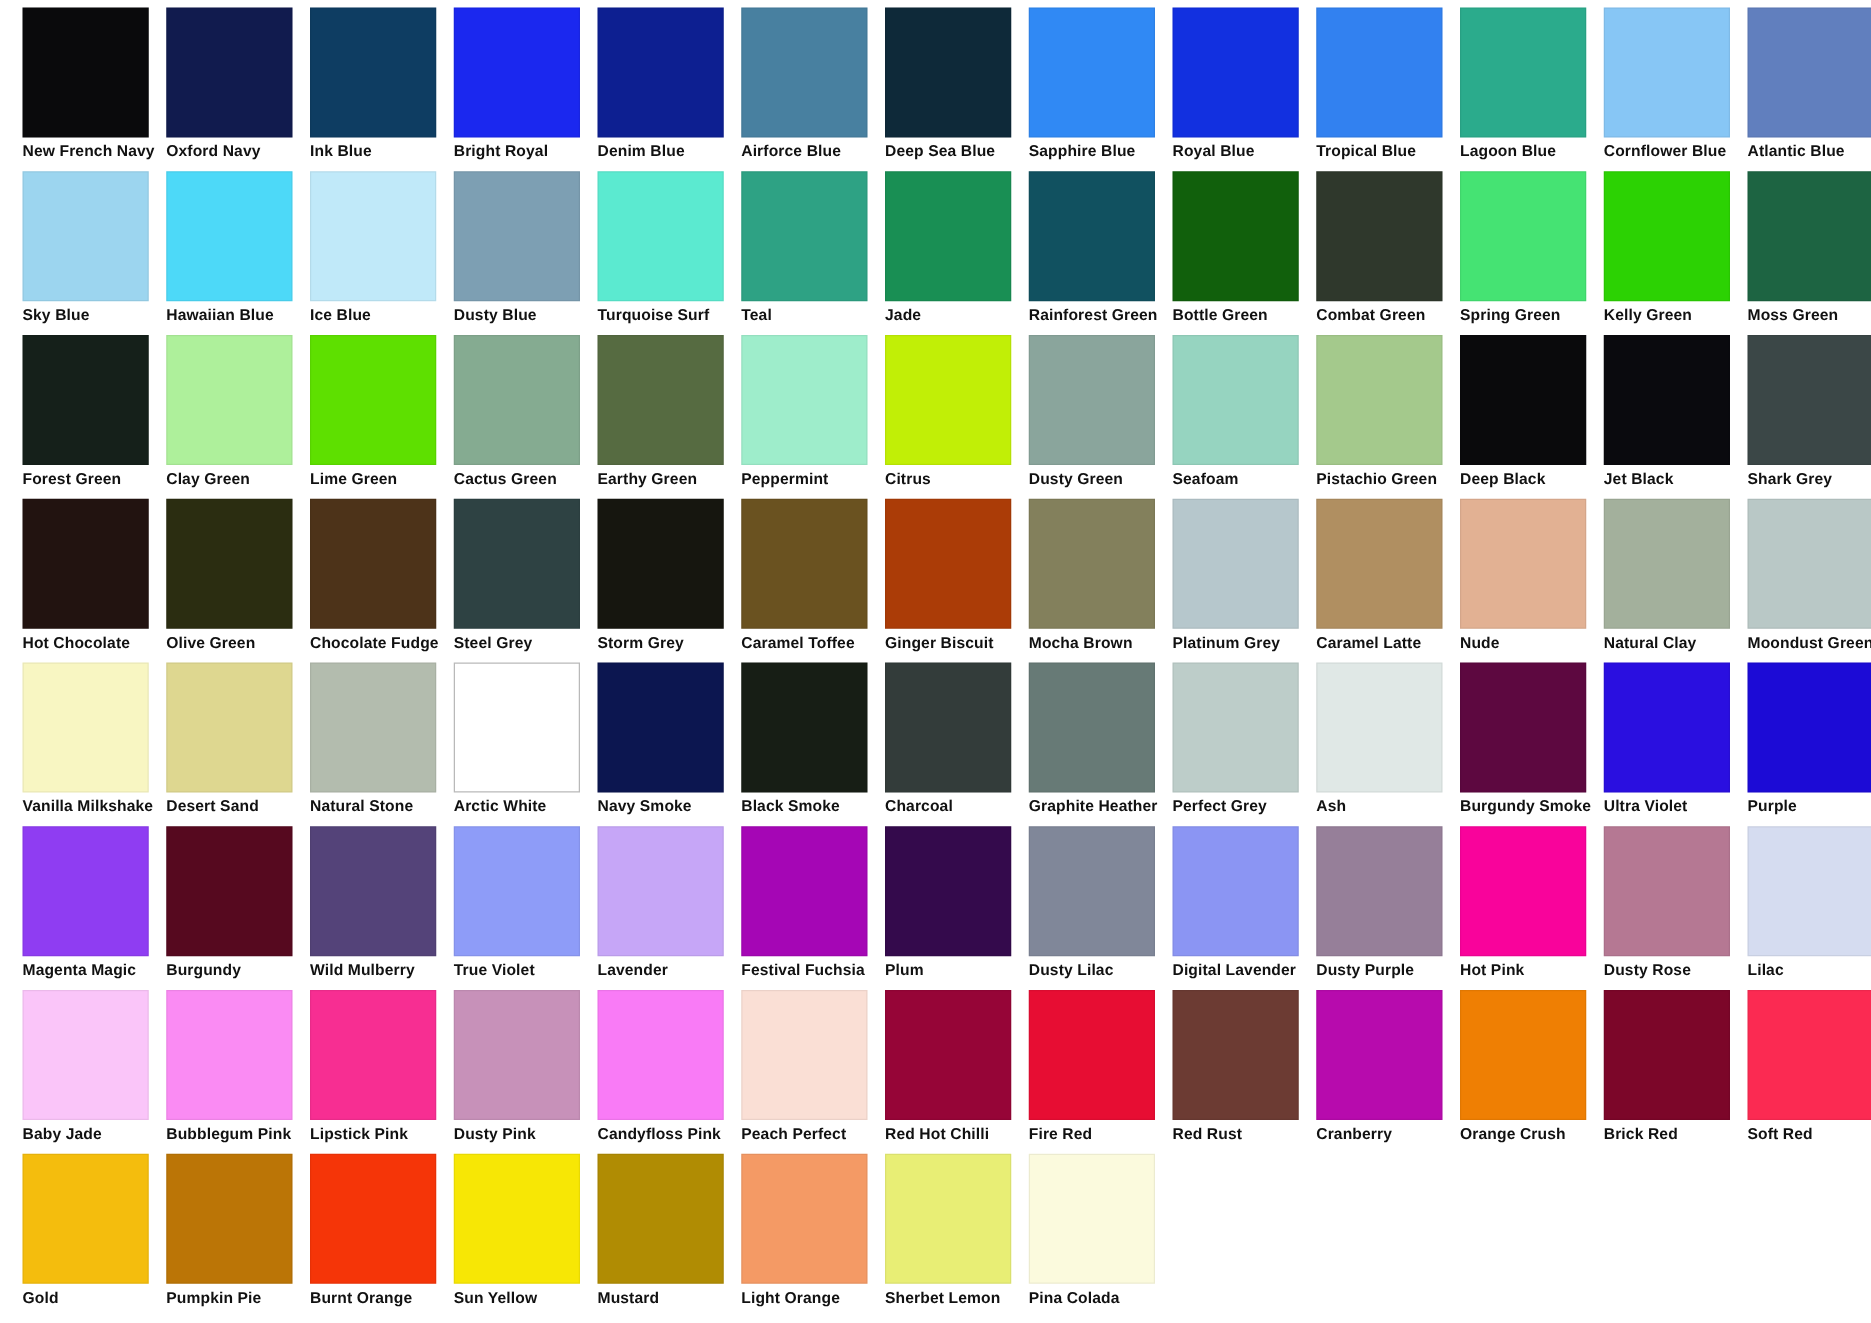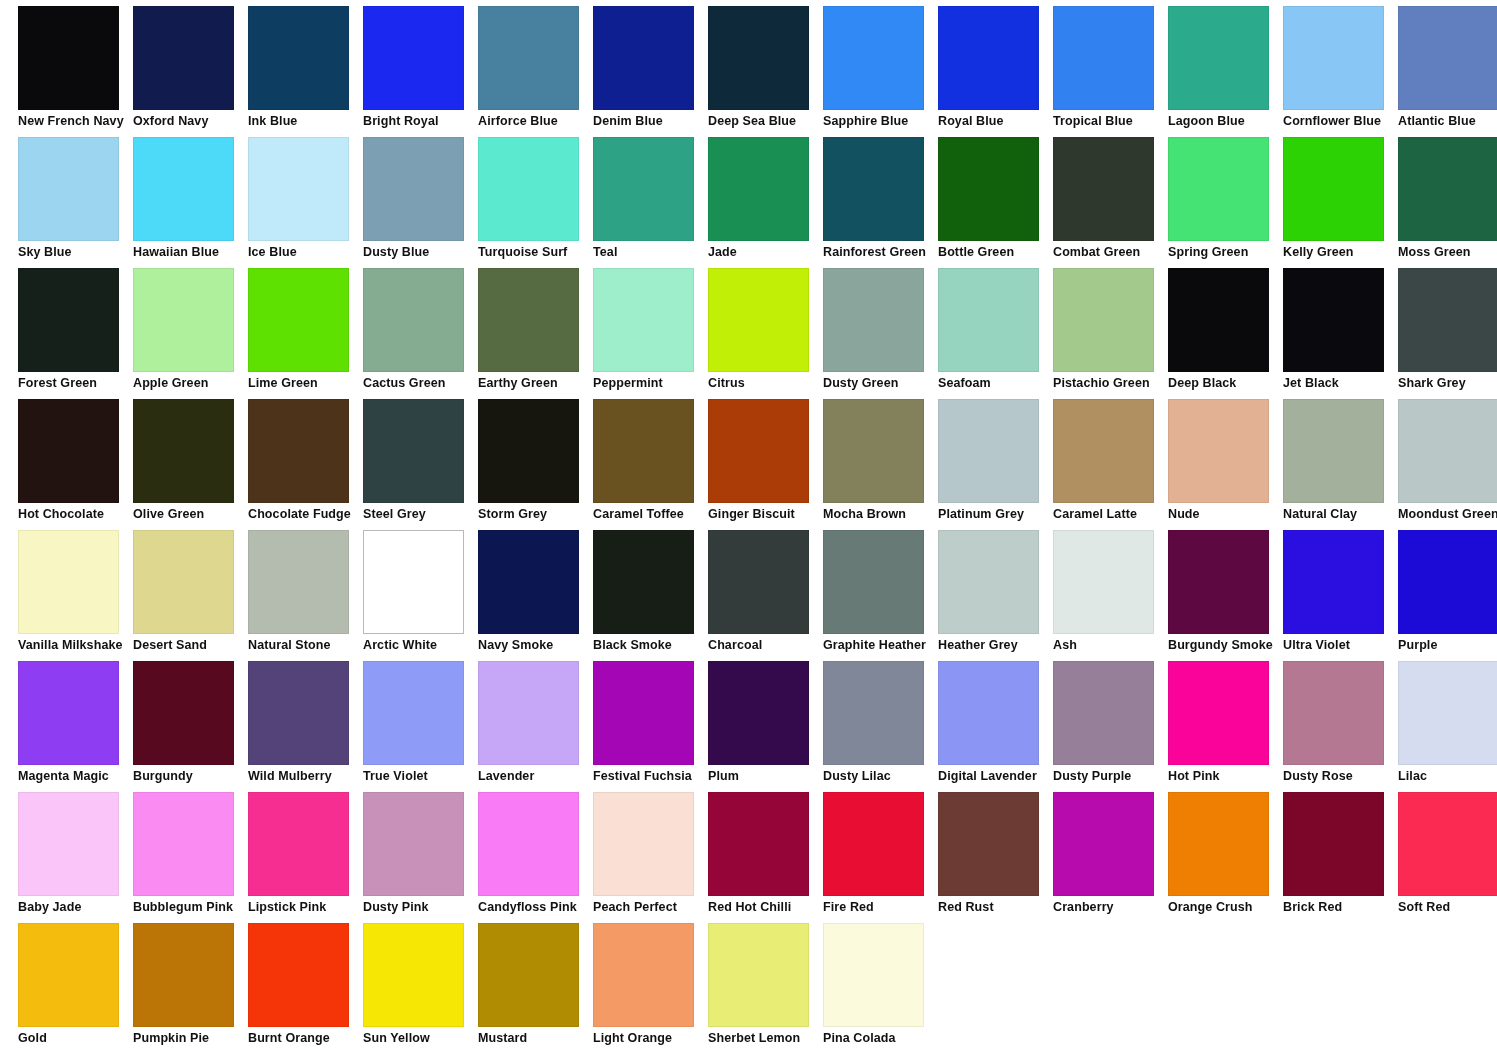--- a/index.html
+++ b/index.html
@@ -70,28 +70,28 @@
       </div>
       <div class="cell">
         <div class="swatch" style="background-color: rgb(14, 61, 98);"></div>
         <div class="label">Ink Blue</div>
       </div>
       <div class="cell">
         <div class="swatch" style="background-color: rgb(27, 40, 239);"></div>
         <div class="label">Bright Royal</div>
       </div>
       <div class="cell">
+        <div class="swatch" style="background-color: rgb(13, 31, 145);"></div>
+        <div class="label">Denim Blue</div>
+      </div>
+      <div class="cell">
         <div class="swatch" style="background-color: rgb(72, 128, 160);"></div>
         <div class="label">Airforce Blue</div>
       </div>
       <div class="cell">
-        <div class="swatch" style="background-color: rgb(13, 31, 145);"></div>
-        <div class="label">Denim Blue</div>
-      </div>
-      <div class="cell">
         <div class="swatch" style="background-color: rgb(14, 41, 57);"></div>
         <div class="label">Deep Sea Blue</div>
       </div>
       <div class="cell">
         <div class="swatch" style="background-color: rgb(48, 137, 244);"></div>
         <div class="label">Sapphire Blue</div>
       </div>
       <div class="cell">
         <div class="swatch" style="background-color: rgb(18, 48, 224);"></div>
         <div class="label">Royal Blue</div>
@@ -163,21 +163,21 @@
       <div class="cell">
         <div class="swatch" style="background-color: rgb(29, 100, 66);"></div>
         <div class="label">Moss Green</div>
       </div>
       <div class="cell">
         <div class="swatch" style="background-color: rgb(21, 32, 26);"></div>
         <div class="label">Forest Green</div>
       </div>
       <div class="cell">
         <div class="swatch" style="background-color: rgb(174, 240, 155);"></div>
-        <div class="label">Apple Green</div>
+        <div class="label">Clay Green</div>
       </div>
       <div class="cell">
         <div class="swatch" style="background-color: rgb(94, 224, 0);"></div>
         <div class="label">Lime Green</div>
       </div>
       <div class="cell">
         <div class="swatch" style="background-color: rgb(133, 171, 145);"></div>
         <div class="label">Cactus Green</div>
       </div>
       <div class="cell">
@@ -295,21 +295,21 @@
       <div class="cell">
         <div class="swatch" style="background-color: rgb(51, 60, 58);"></div>
         <div class="label">Charcoal</div>
       </div>
       <div class="cell">
         <div class="swatch" style="background-color: rgb(103, 122, 118);"></div>
         <div class="label">Graphite Heather</div>
       </div>
       <div class="cell">
         <div class="swatch" style="background-color: rgb(189, 205, 201);"></div>
-        <div class="label">Heather Grey</div>
+        <div class="label">Perfect Grey</div>
       </div>
       <div class="cell">
         <div class="swatch" style="background-color: rgb(224, 232, 230);"></div>
         <div class="label">Ash</div>
       </div>
       <div class="cell">
         <div class="swatch" style="background-color: rgb(93, 8, 64);"></div>
         <div class="label">Burgundy Smoke</div>
       </div>
       <div class="cell">

